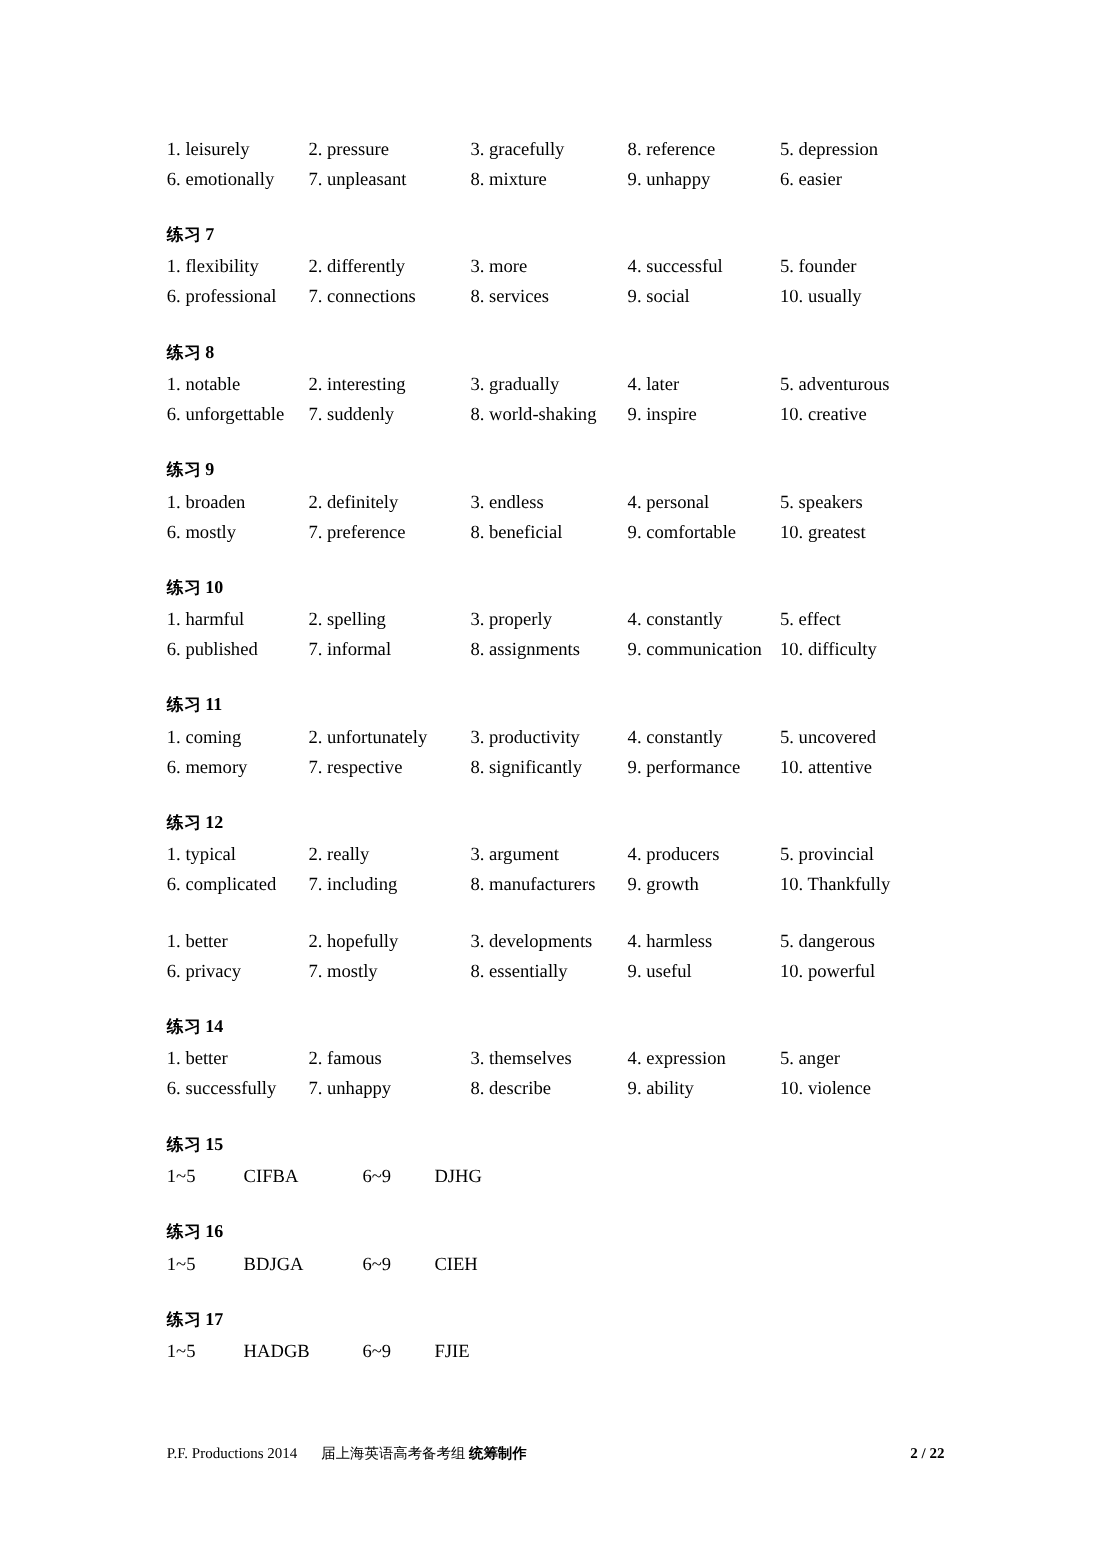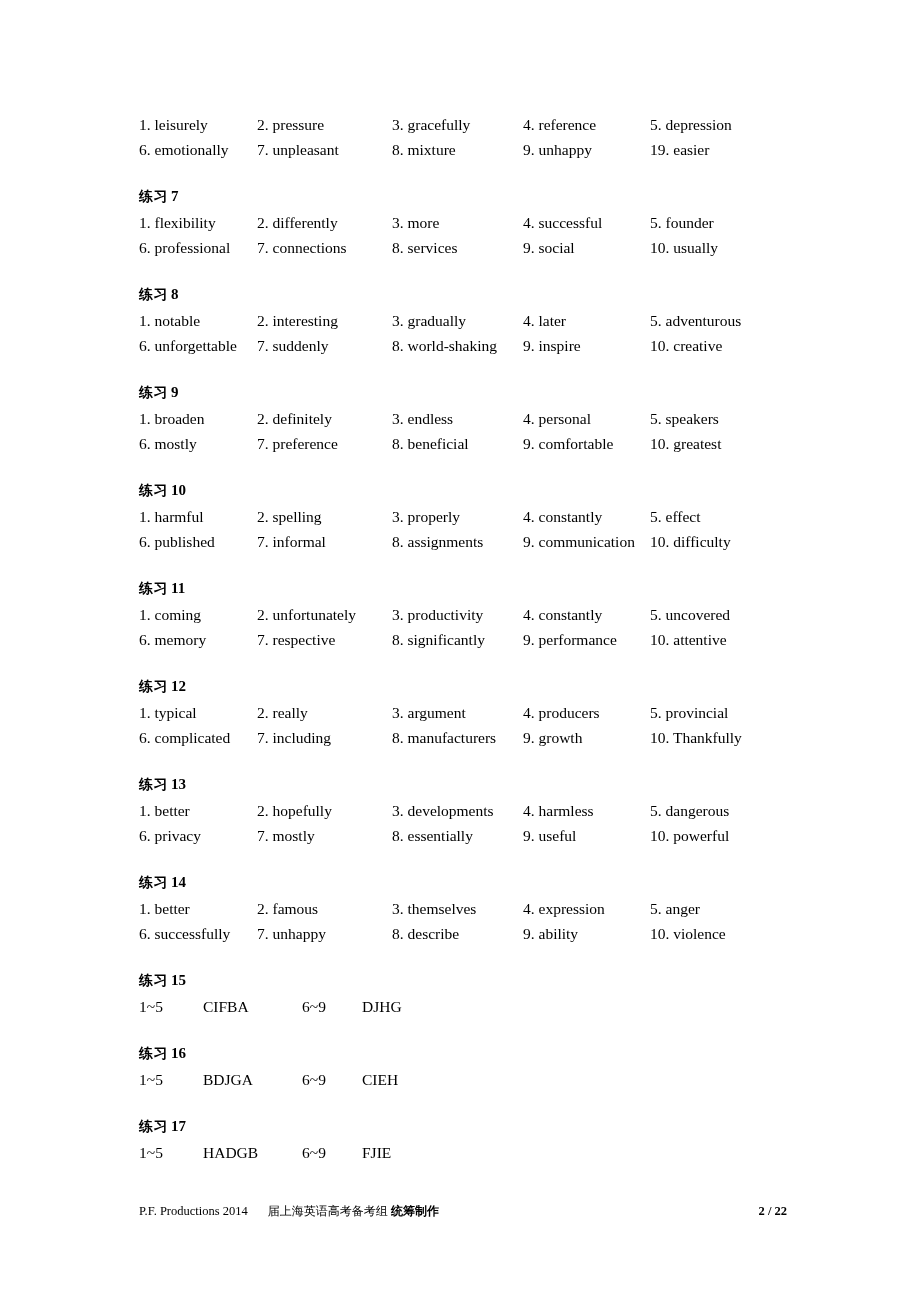--- a/index.html
+++ b/index.html
@@ -136,29 +136,29 @@
 <body>
 
 <div id="page">
 
   <div id="content">
       <div class="answer-block no-heading">
         <div class="word-row">
           <span class="word-cell c0">1. leisurely</span>
           <span class="word-cell c1">2. pressure</span>
           <span class="word-cell c2">3. gracefully</span>
-          <span class="word-cell c3">4. reference</span>
+          <span class="word-cell c3">8. reference</span>
           <span class="word-cell c4">5. depression</span>
         </div>
         <div class="word-row">
           <span class="word-cell c0">6. emotionally</span>
           <span class="word-cell c1">7. unpleasant</span>
           <span class="word-cell c2">8. mixture</span>
           <span class="word-cell c3">9. unhappy</span>
-          <span class="word-cell c4">19. easier</span>
+          <span class="word-cell c4">6. easier</span>
         </div>
       </div>
       <div class="answer-block">
         <div class="block-heading"><span class="cn">练习</span><span class="num">7</span></div>
         <div class="word-row">
           <span class="word-cell c0">1. flexibility</span>
           <span class="word-cell c1">2. differently</span>
           <span class="word-cell c2">3. more</span>
           <span class="word-cell c3">4. successful</span>
           <span class="word-cell c4">5. founder</span>
@@ -250,21 +250,20 @@
         </div>
         <div class="word-row">
           <span class="word-cell c0">6. complicated</span>
           <span class="word-cell c1">7. including</span>
           <span class="word-cell c2">8. manufacturers</span>
           <span class="word-cell c3">9. growth</span>
           <span class="word-cell c4">10. Thankfully</span>
         </div>
       </div>
       <div class="answer-block">
-        <div class="block-heading"><span class="cn">练习</span><span class="num">13</span></div>
         <div class="word-row">
           <span class="word-cell c0">1. better</span>
           <span class="word-cell c1">2. hopefully</span>
           <span class="word-cell c2">3. developments</span>
           <span class="word-cell c3">4. harmless</span>
           <span class="word-cell c4">5. dangerous</span>
         </div>
         <div class="word-row">
           <span class="word-cell c0">6. privacy</span>
           <span class="word-cell c1">7. mostly</span>

